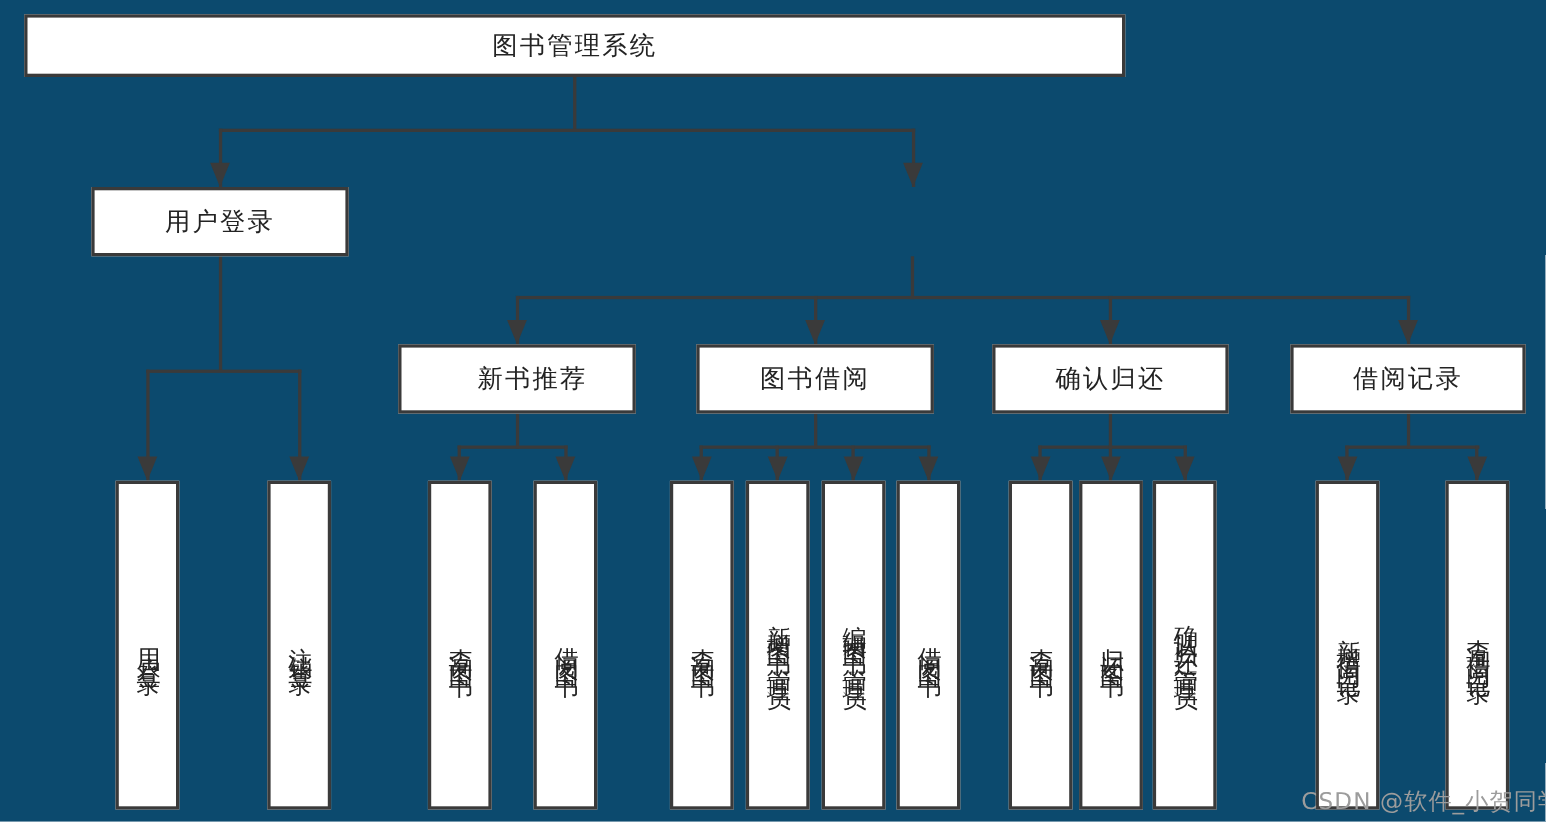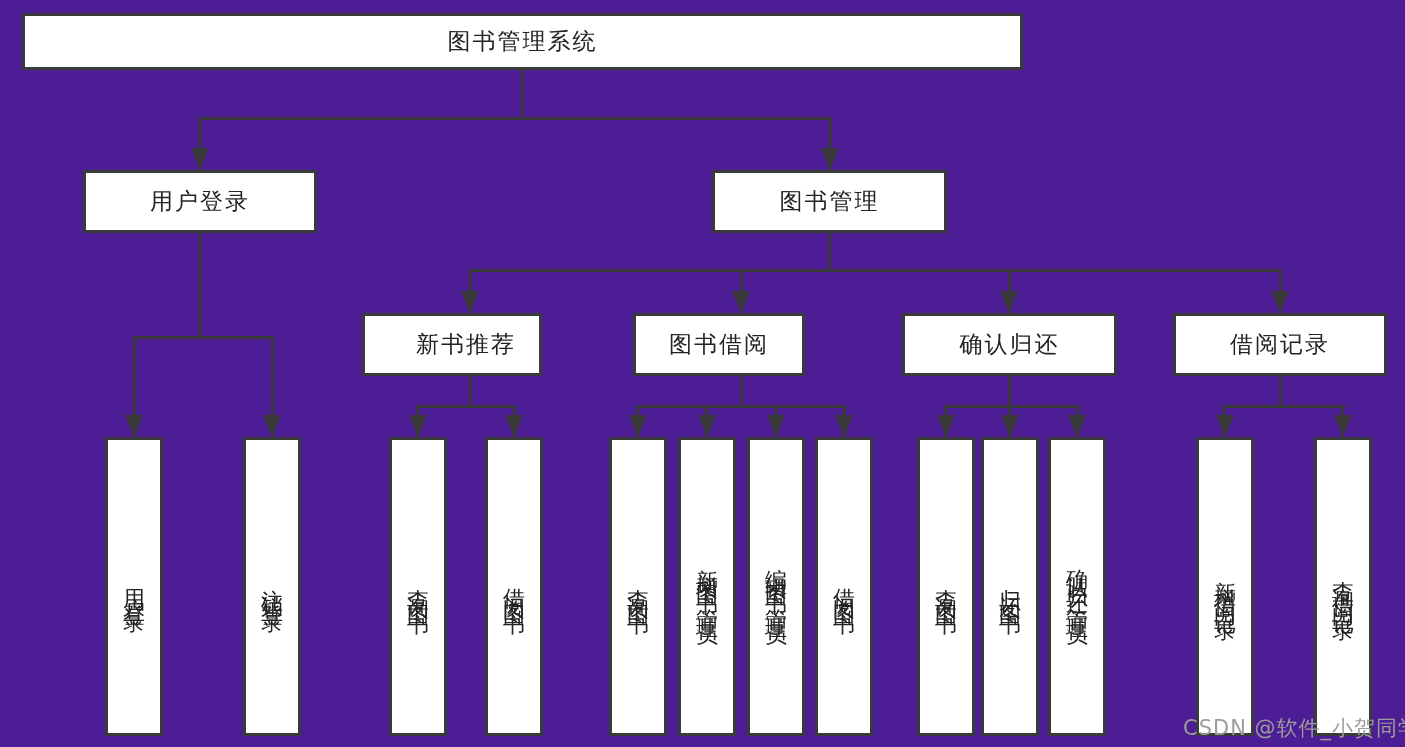--- a/index.html
+++ b/index.html
@@ -1,19 +1,19 @@
 <!DOCTYPE html>
 <html><head>
 <meta charset="utf-8">
 <style>
   html,body{margin:0;padding:0;background:#ffffff;}
   #stage{
     position:relative;
     width:1405px;height:747px;
-    background:#4c1d95;
+    background:#0c4a6e;
     font-family:"DejaVu Sans","Liberation Sans",sans-serif;
     overflow:hidden;
   }
   
   .bx{
     position:absolute;
     box-sizing:border-box;
     background:#ffffff;
     border:3px solid #3a3a3a;
     color:#232323;
@@ -110,24 +110,23 @@
   <div class="vl" style="left:1279px;top:376px;height:32px;"></div>
   <div class="hl" style="left:1223px;top:405px;width:122px;"></div>
   <div class="vl" style="left:1223px;top:405px;height:32px;"></div>
   <div class="vl" style="left:1341px;top:405px;height:32px;"></div>
   <div class="arr" style="left:1216px;top:415px;"></div>
   <div class="arr" style="left:1334px;top:415px;"></div>
 
   <div class="bx bh" style="left:22px;top:13px;width:1001px;height:57px;">图书管理系统</div>
 
   <div class="bx bh" style="left:83px;top:170px;width:234px;height:63px;">用户登录</div>
-  <div class="bx bh" style="left:712px;top:170px;width:235px;height:63px;">图书管理</div>
 
-  <div class="bx bh" style="left:362px;top:313px;width:180px;height:63px;padding-left:28px;">新书推荐</div>
-  <div class="bx bh" style="left:633px;top:313px;width:172px;height:63px;">图书借阅</div>
+  <div class="bx bh" style="left:362px;top:313px;width:216px;height:63px;padding-left:28px;">新书推荐</div>
+  <div class="bx bh" style="left:633px;top:313px;width:216px;height:63px;">图书借阅</div>
   <div class="bx bh" style="left:902px;top:313px;width:215px;height:63px;">确认归还</div>
   <div class="bx bh" style="left:1173px;top:313px;width:214px;height:63px;">借阅记录</div>
 
   <div class="bx bv" style="left:105px;top:437px;width:58px;height:299px;">用户登录</div>
   <div class="bx bv" style="left:243px;top:437px;width:58px;height:299px;">注销登录</div>
 
   <div class="bx bv" style="left:389px;top:437px;width:58px;height:299px;">查询图书</div>
   <div class="bx bv" style="left:485px;top:437px;width:58px;height:299px;">借阅图书</div>
 
   <div class="bx bv" style="left:609px;top:437px;width:58px;height:299px;">查询图书</div>

